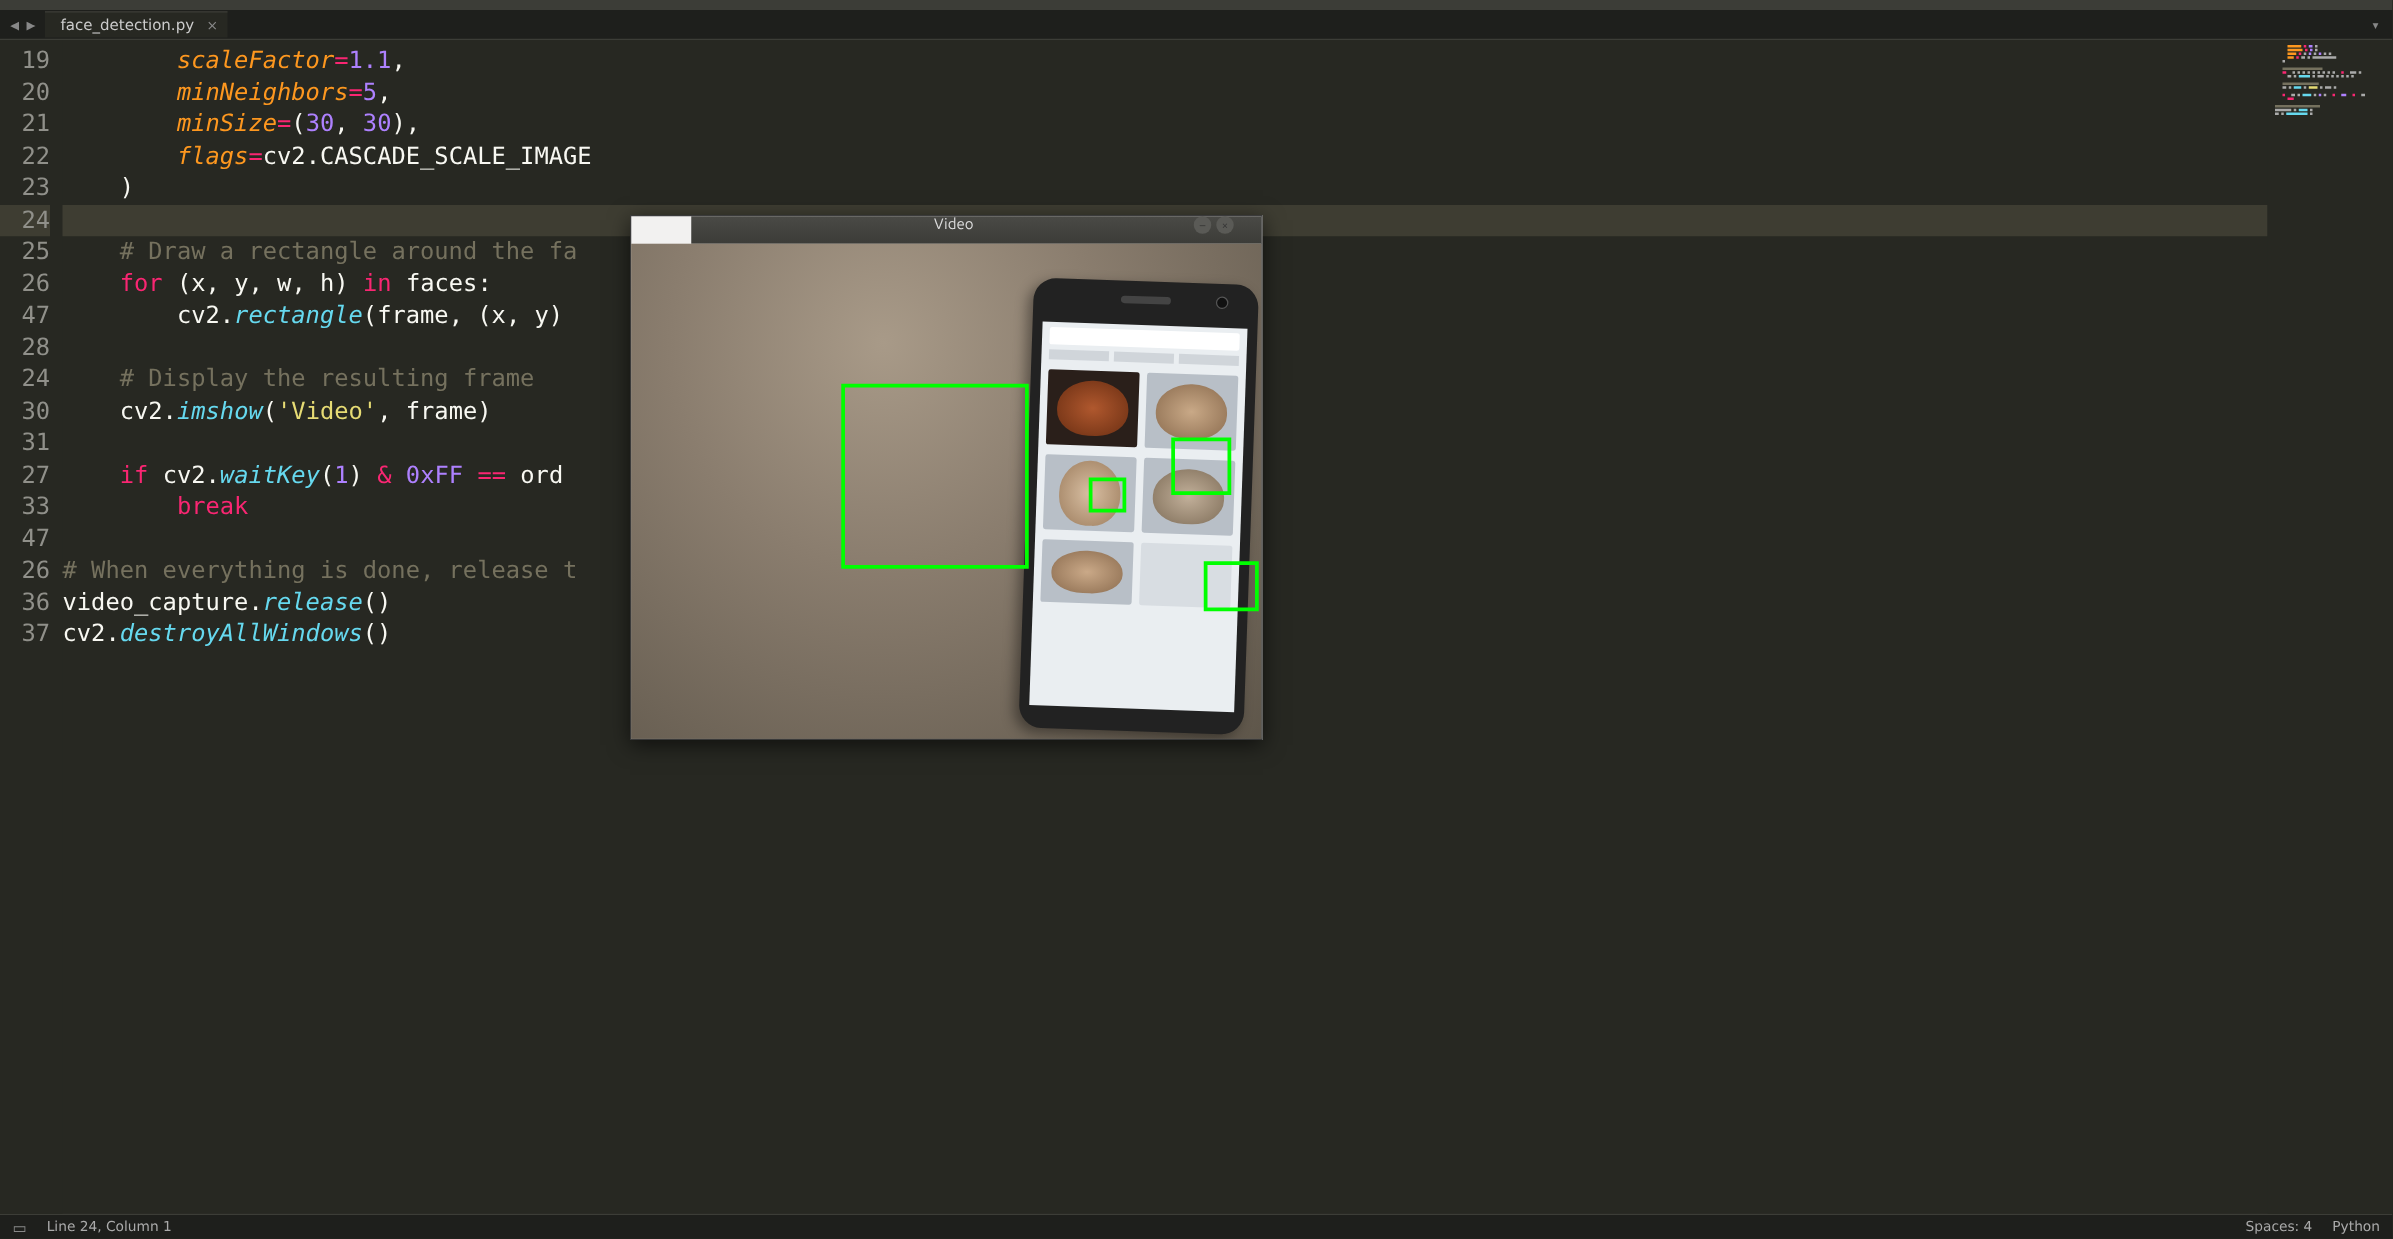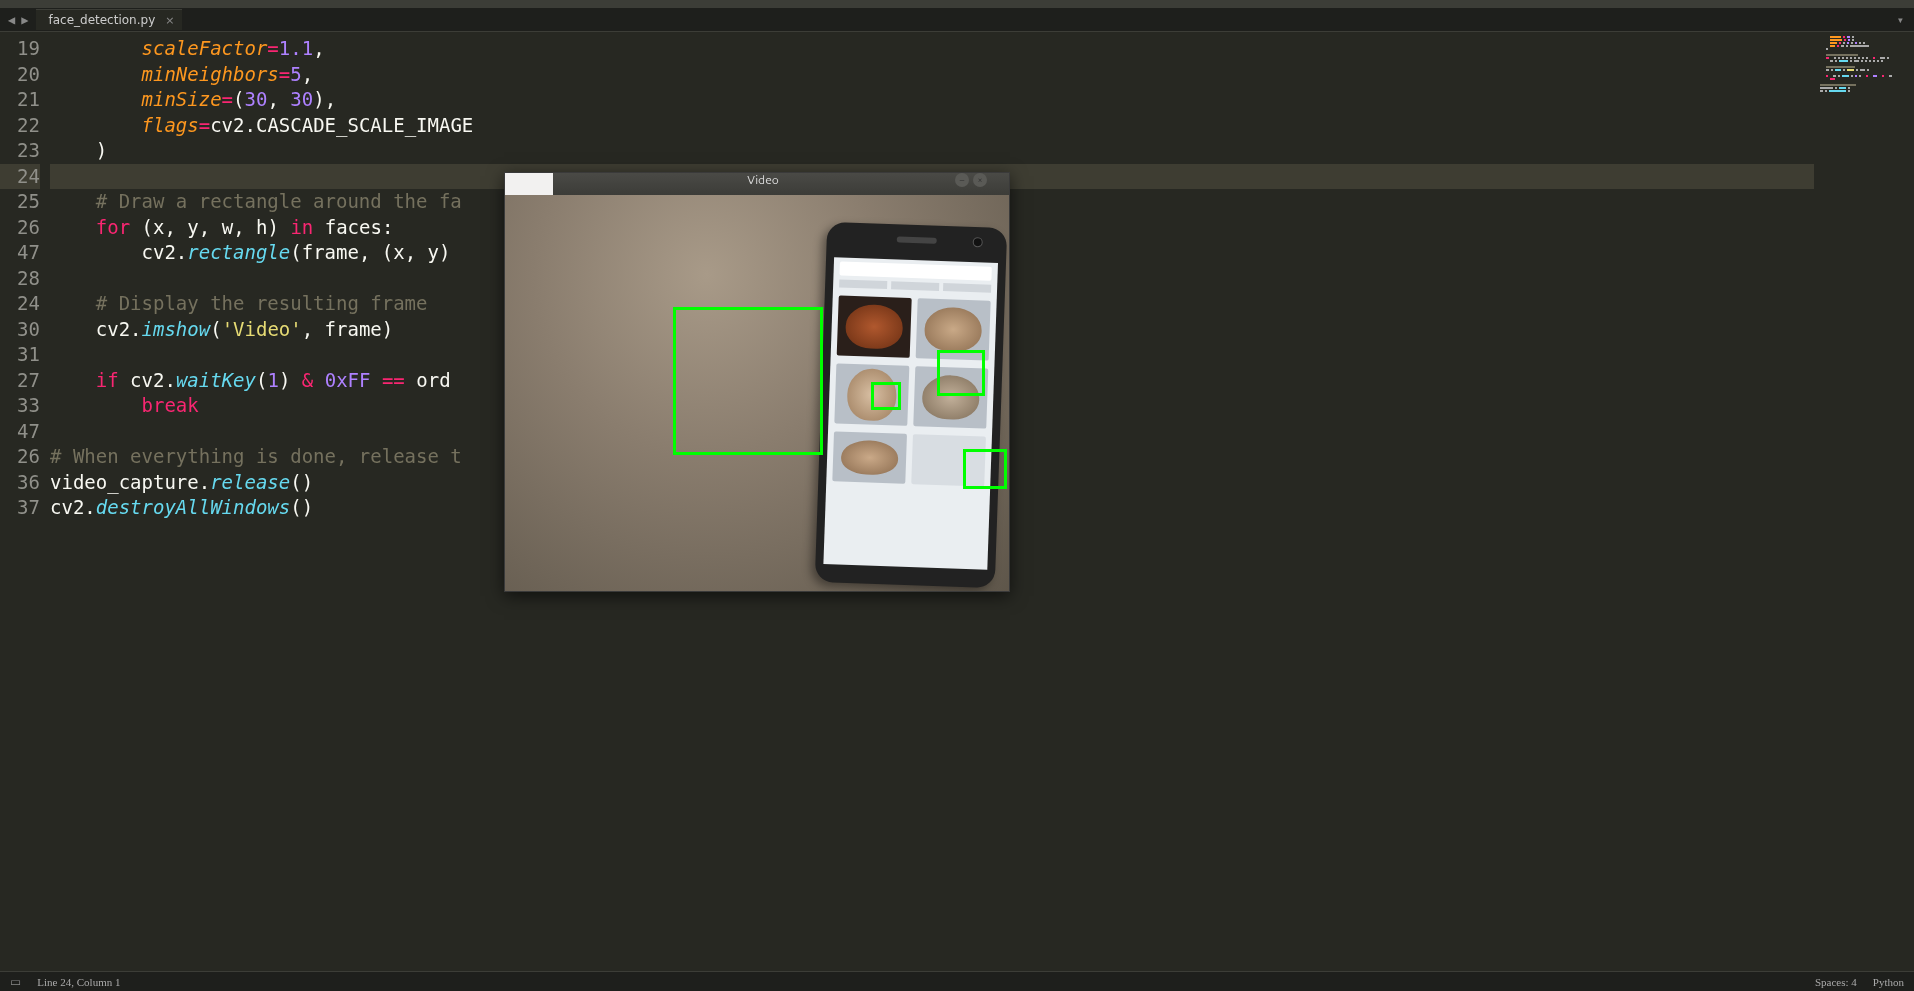--- a/index.html
+++ b/index.html
@@ -105,21 +105,21 @@
   color: #aaa;
   font-size: 11px;
   display: flex;
   align-items: center;
   padding: 0 10px;
   gap: 16px;
   font-family: "DejaVu Sans", sans-serif;
   border-top: 1px solid #3c3d37;
 }
 .status-spacer { flex: 1; }
-.status-item { cursor: pointer; font-family: Liberation Serif, serif; }
+.status-item { cursor: pointer; }
 .sb-icon { font-size: 12px; color: #888; }
 
 
 .kw { color: #f92672; }
 .it-arg { color: #fd971f; font-style: italic; }
 .num { color: #ae81ff; }
 .str { color: #e6db74; }
 .cmt { color: #75715e; }
 .punc { color: #f8f8f2; }
 .op { color: #f92672; }

